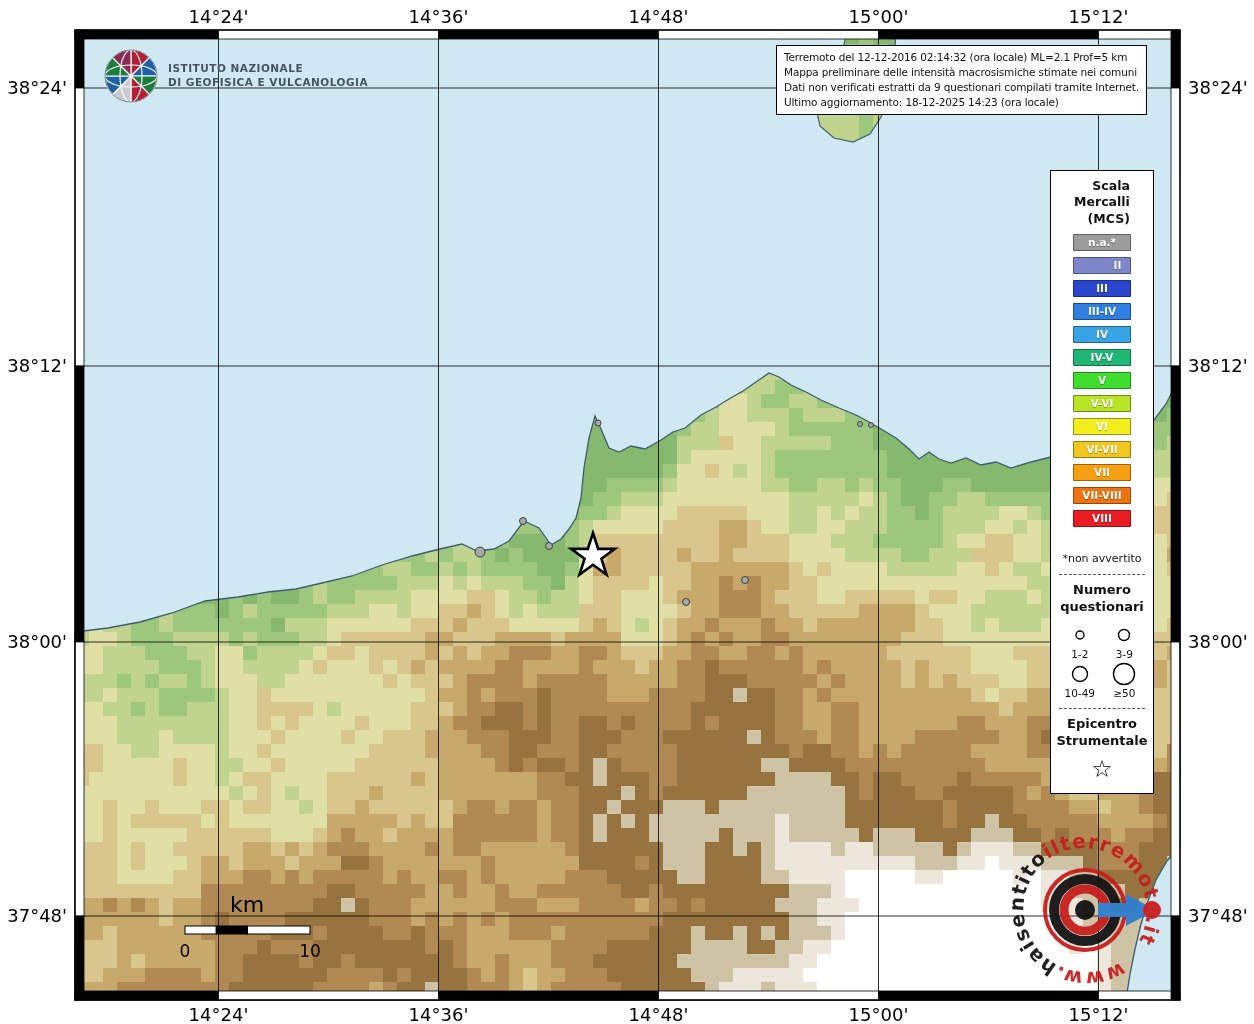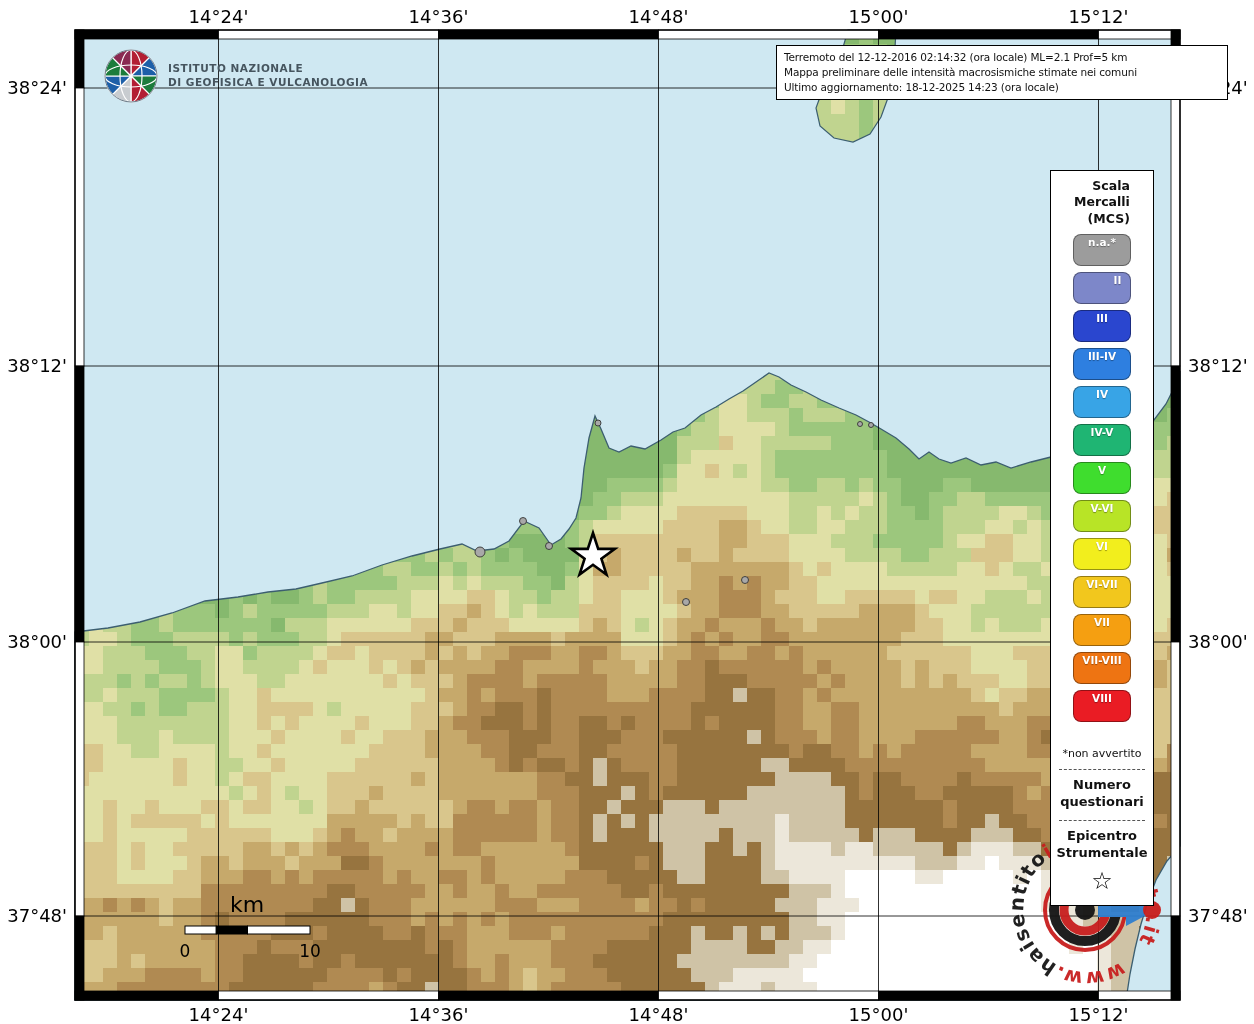--- a/index.html
+++ b/index.html
@@ -2,36 +2,36 @@
 <html><head>
 <meta charset="utf-8">
 <style>
   html,body{margin:0;padding:0;background:#fff;}
   body{font-family:"DejaVu Sans","Liberation Sans",sans-serif;}
   .stage{position:relative;width:1254px;height:1024px;background:#fff;overflow:hidden;}
   #map-svg{position:absolute;left:0;top:0;}
   #map-svg text{font-family:"DejaVu Sans","Liberation Sans",sans-serif;}
 
   .info-box{
-    position:absolute;left:776px;top:45px;width:452px;box-sizing:border-box;
+    position:absolute;left:776px;top:45px;width:371px;box-sizing:border-box;
     background:#fff;border:1px solid #000;padding:4px 7px;
     font-size:10.5px;line-height:1.42;color:#111;letter-spacing:-0.15px;
     white-space:nowrap;overflow:hidden;
   }
 
   .legend{
     position:absolute;left:1050px;top:170px;width:104px;box-sizing:border-box;
     background:#fff;border:1px solid #000;padding:7px 4px 12px;
     display:flex;flex-direction:column;align-items:center;gap:5px;
     font-size:11px;color:#111;text-align:center;
   }
   .legend .title{font-weight:bold;font-size:12.5px;line-height:1.3;white-space:pre-line;text-align:right;}
   .chips{display:flex;flex-direction:column;gap:6px;margin-top:2px;}
   .chip{
-    width:58px;height:32px;box-sizing:border-box;border-radius:8px;
+    width:58px;height:17px;box-sizing:border-box;border-radius:1px;
     border:1px solid rgba(0,0,0,.38);color:#fff;font-weight:bold;font-size:10.5px;
     line-height:15px;text-align:center;text-shadow:0 1px 1px rgba(0,0,0,.35);
   }
   .footnote{font-size:11px;margin-top:20px;}
   .sep{width:92%;border-top:1px dashed #555;margin:4px 0 1px;height:0;}
   .subtitle{font-weight:bold;font-size:13px;line-height:1.35;white-space:pre-line;}
   .circle-grid{display:grid;grid-template-columns:1fr 1fr;gap:1px 14px;align-items:end;margin-top:1px;}
   .circle-cell{display:flex;flex-direction:column;align-items:center;gap:0;font-size:10.5px;}
   .epi-star{font-size:24px;line-height:1;margin-top:2px;color:#000;}
 </style>
@@ -3260,20 +3260,21 @@
           <circle cx="131" cy="76" r="26" fill="none" stroke="#6a7a88" stroke-width="1"></circle>
         </g>
       <text x="168" y="72" font-size="10.5" letter-spacing="0.5" font-weight="600" fill="#46555f">ISTITUTO NAZIONALE</text>
       <text x="168" y="86" font-size="10.5" letter-spacing="0.5" font-weight="600" fill="#46555f">DI GEOFISICA E VULCANOLOGIA</text>
     </g>
   </svg>
 
   <div class="info-box">
     <div>Terremoto del 12-12-2016 02:14:32 (ora locale) ML=2.1 Prof=5 km</div>
     <div>Mappa preliminare delle intensità macrosismiche stimate nei comuni</div>
+    <div>Dati non verificati estratti da 9 questionari compilati tramite Internet.</div>
     <div>Ultimo aggiornamento: 18-12-2025 14:23 (ora locale)</div>
   </div>
 
   <div class="legend">
     <div class="title">Scala
 Mercalli
 (MCS)</div>
     <div class="chips" id="legend-chips">
         <div class="chip" style="background: rgb(156, 156, 156);">n.a.*</div>
         <div class="chip" style="background: rgb(125, 135, 201); padding-left: 31px;">II</div>
@@ -3286,19 +3287,45 @@
         <div class="chip" style="background: rgb(242, 238, 29);">VI</div>
         <div class="chip" style="background: rgb(242, 199, 29);">VI-VII</div>
         <div class="chip" style="background: rgb(245, 159, 17);">VII</div>
         <div class="chip" style="background: rgb(238, 116, 18);">VII-VIII</div>
         <div class="chip" style="background: rgb(234, 28, 36);">VIII</div>
       </div>
     <div class="footnote">*non avvertito</div>
     <div class="sep"></div>
     <div class="subtitle">Numero
 questionari</div>
+    <div class="circle-grid" id="legend-circles">
+        <div class="circle-cell">
+          <svg width="26" height="26">
+            <circle cx="13" cy="13" r="4" fill="#fff" stroke="#000" stroke-width="1.4"></circle>
+          </svg>
+          <div>1-2</div>
+        </div>
+        <div class="circle-cell">
+          <svg width="26" height="26">
+            <circle cx="13" cy="13" r="5.5" fill="#fff" stroke="#000" stroke-width="1.4"></circle>
+          </svg>
+          <div>3-9</div>
+        </div>
+        <div class="circle-cell">
+          <svg width="26" height="26">
+            <circle cx="13" cy="13" r="7.5" fill="#fff" stroke="#000" stroke-width="1.4"></circle>
+          </svg>
+          <div>10-49</div>
+        </div>
+        <div class="circle-cell">
+          <svg width="26" height="26">
+            <circle cx="13" cy="13" r="10.5" fill="#fff" stroke="#000" stroke-width="1.4"></circle>
+          </svg>
+          <div>≥50</div>
+        </div>
+      </div>
     <div class="sep"></div>
     <div class="subtitle">Epicentro
 Strumentale</div>
     <div class="epi-star">☆</div>
   </div>
 
 </div>
 
 </body></html>

